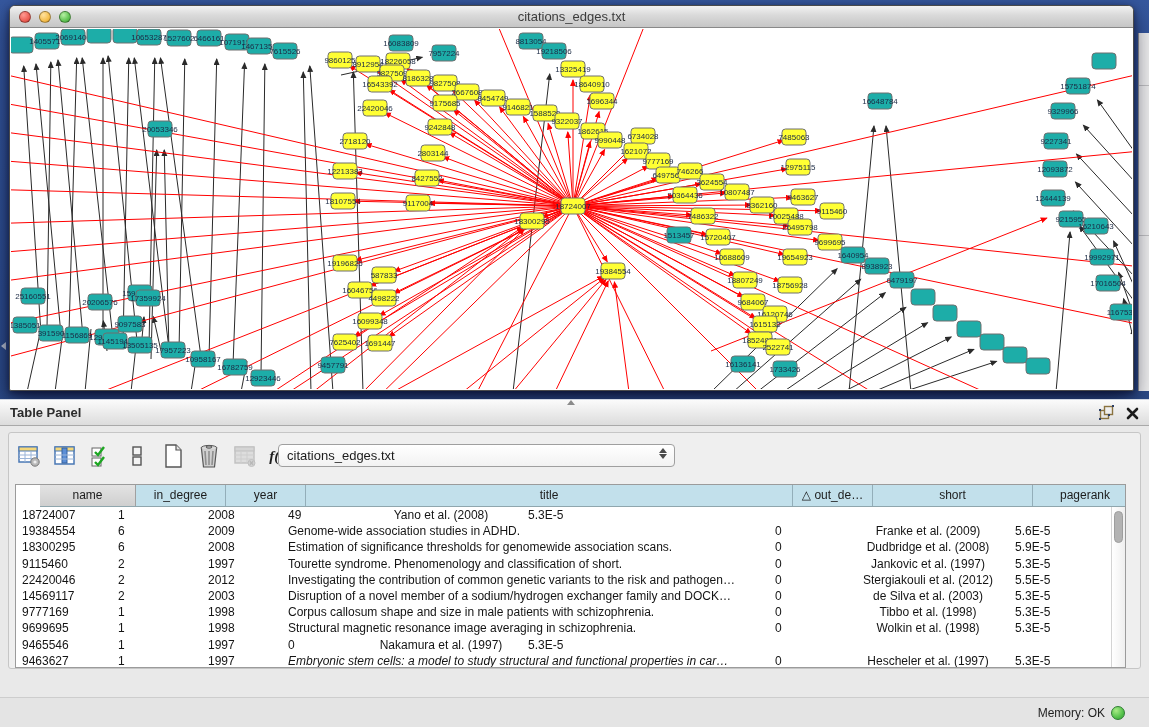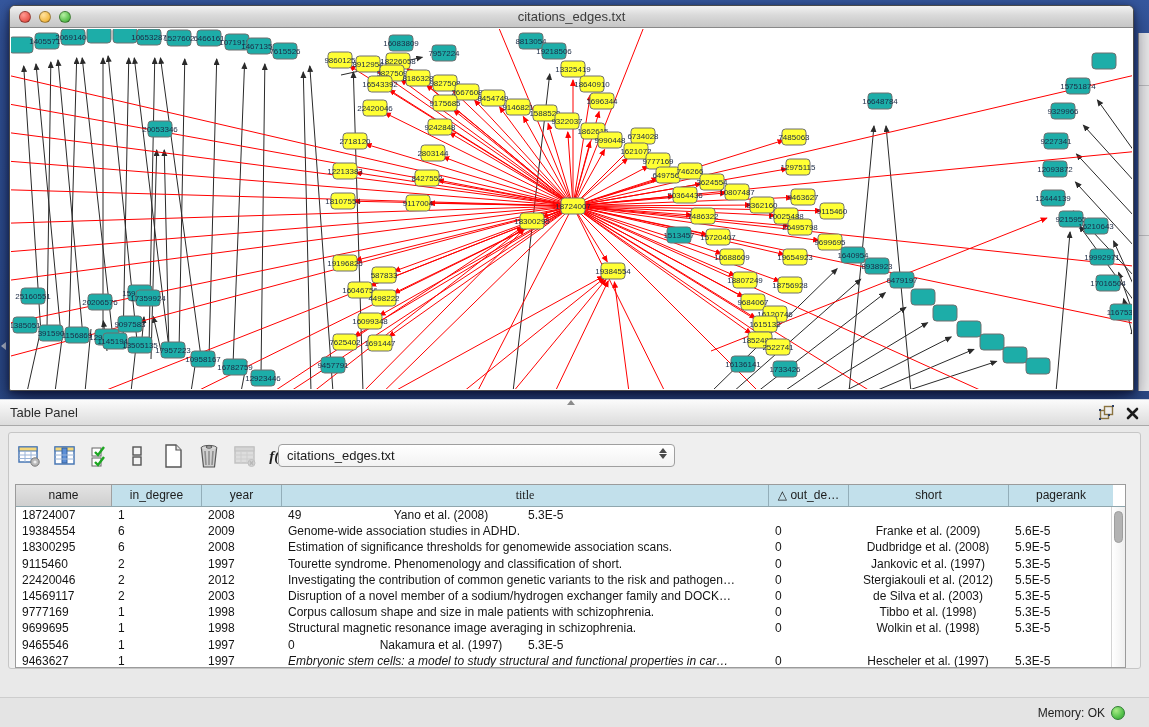--- a/index.html
+++ b/index.html
@@ -27,21 +27,21 @@
   .lights { position:absolute; left:9px; top:5px; display:flex; gap:8px; }
   .light { width:12px; height:12px; border-radius:50%; border:1px solid rgba(0,0,0,.35); }
   .light.red    { background:radial-gradient(circle at 35% 30%, #ff9a92, #ec5f55 60%, #c93a31); }
   .light.yellow { background:radial-gradient(circle at 35% 30%, #ffe2a0, #f5bf4f 60%, #d99a28); }
   .light.green  { background:radial-gradient(circle at 35% 30%, #b6f0a4, #61c454 60%, #3d9c37); }
   .net-canvas { position:absolute; left:1px; right:1px; top:23px; bottom:1px; background:#fff; overflow:hidden; }
 
   
   .table-panel { position:absolute; left:0; top:399px; width:1149px; height:328px; background:#e9e9e9; }
   .panel-header { position:relative; height:27px; background:linear-gradient(#fbfbfb,#dcdcdc);
-    border-bottom:1px solid #a9a9a9; border-top:1px solid #cfd6e2; }
+    border-bottom:1px solid #a9a9a9; border-top:1px solid #cfd6e2;font-weight:bold; }
   .panel-header .ph-title { font-size:13px; color:#2b2b2b; line-height:26px; padding-left:10px; }
   .ph-buttons { position:absolute; right:10px; top:5px; display:flex; gap:12px; align-items:center; }
   .splitter-nub { position:absolute; left:567px; top:0px; width:0; height:0;
     border-left:4px solid transparent; border-right:4px solid transparent; border-bottom:5px solid #8b8b8b; }
 
   .panel-inner { position:absolute; left:8px; top:33px; width:1133px; height:237px;
     background:#efefef; border:1px solid #c6c6c6; border-radius:3px; }
 
   .toolbar { position:absolute; left:6px; top:8px; height:30px; display:flex; align-items:center; gap:9px; }
   .tool-btn { width:27px; height:27px; display:flex; align-items:center; justify-content:center; border-radius:3px; }
@@ -50,21 +50,21 @@
   .combo { position:absolute; left:269px; top:11px; width:397px; height:23px;
     background:linear-gradient(#ffffff,#f2f2f2); border:1px solid #9f9f9f; border-radius:4px;
     font-size:13px; color:#1c1c1c; line-height:21px; padding-left:8px; }
   .combo .spin { position:absolute; right:7px; top:3px; display:flex; flex-direction:column; gap:1px; align-items:center; }
   .combo .spin i { width:0; height:0; border-left:4px solid transparent; border-right:4px solid transparent; }
   .combo .spin i.up   { border-bottom:5px solid #4a4a4a; }
   .combo .spin i.down { border-top:5px solid #4a4a4a; }
 
   .grid-wrap { position:absolute; left:6px; top:51px; width:1111px; height:184px;
     border:1px solid #9b9b9b; background:#fff; overflow:hidden; }
-  .grid-head { display:flex; height:22px; border-bottom:1px solid #8fa6ad; }
+  .grid-head { display:flex; height:22px; border-bottom:1px solid #8fa6ad;margin-left:24px; }
   .gh-cell { background:#c2e0eb; border-right:1px solid #93aeb9; font-size:12px; color:#1c1c1c;
     text-align:center; line-height:21px; overflow:hidden; white-space:nowrap; flex:0 0 auto; }
   .gh-cell.sel { background:linear-gradient(#e3e3e3,#cfcfcf); border-right-color:#a0a0a0; }
   .gh-cell:last-child { border-right:none; }
   .grid-body { position:absolute; left:0; top:22px; right:14px; bottom:0; overflow:hidden; }
   .g-row { display:flex; height:16.2px; font-size:12px; color:#141414; white-space:nowrap; }
   .g-cell { flex:0 0 auto; overflow:hidden; padding:1px 4px 0 6px; }
   .g-cell.center { text-align:center; padding-left:2px; }
   .vscroll { position:absolute; right:0; top:22px; bottom:0; width:14px;
     background:linear-gradient(90deg,#ffffff,#efefef); border-left:1px solid #d4d4d4; }
@@ -829,21 +829,21 @@
           <i class="up"></i>
           <i class="down"></i>
         </span>
     </div>
 
     <div class="grid-wrap">
       <div class="grid-head" id="grid-head">
           <div class="gh-cell sel" style="width: 96px;">name</div>
           <div class="gh-cell" style="width: 90px;">in_degree</div>
           <div class="gh-cell" style="width: 80px;">year</div>
-          <div class="gh-cell" style="width: 487px; font-family: Liberation Serif, serif;">title</div>
+          <div class="gh-cell" style="width: 487px;">title</div>
           <div class="gh-cell" style="width: 80px;">△ out_de…</div>
           <div class="gh-cell" style="width: 160px;">short</div>
           <div class="gh-cell" style="width: 104px;">pagerank</div>
         </div>
       <div class="grid-body" id="grid-body">
           <div class="g-row">
             <div class="g-cell" style="width: 96px;">18724007</div>
             <div class="g-cell" style="width: 90px;">1</div>
             <div class="g-cell" style="width: 80px;">2008</div>
             <div class="g-cell" style="width: 80px;">49</div>

